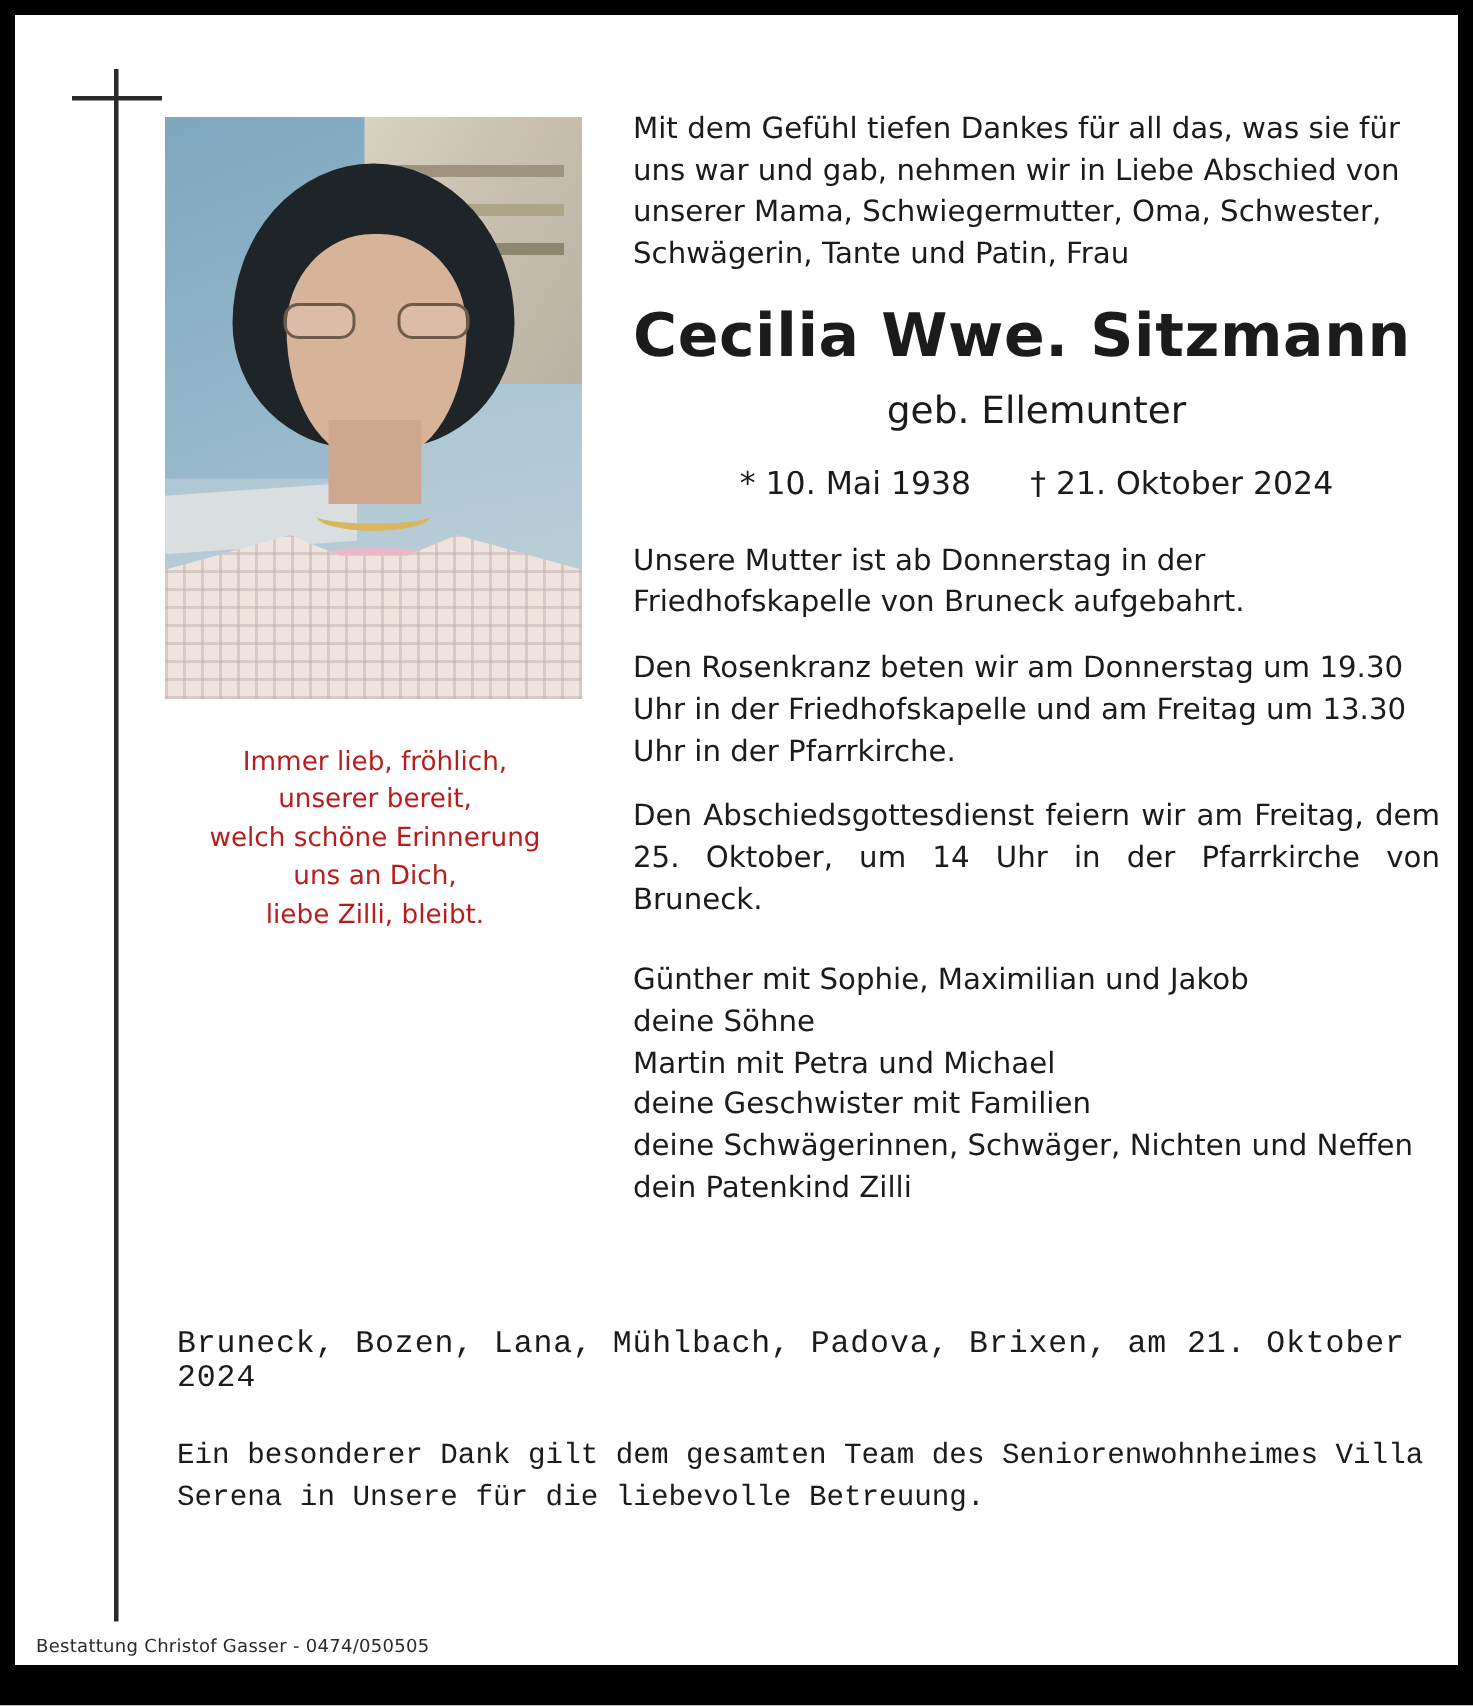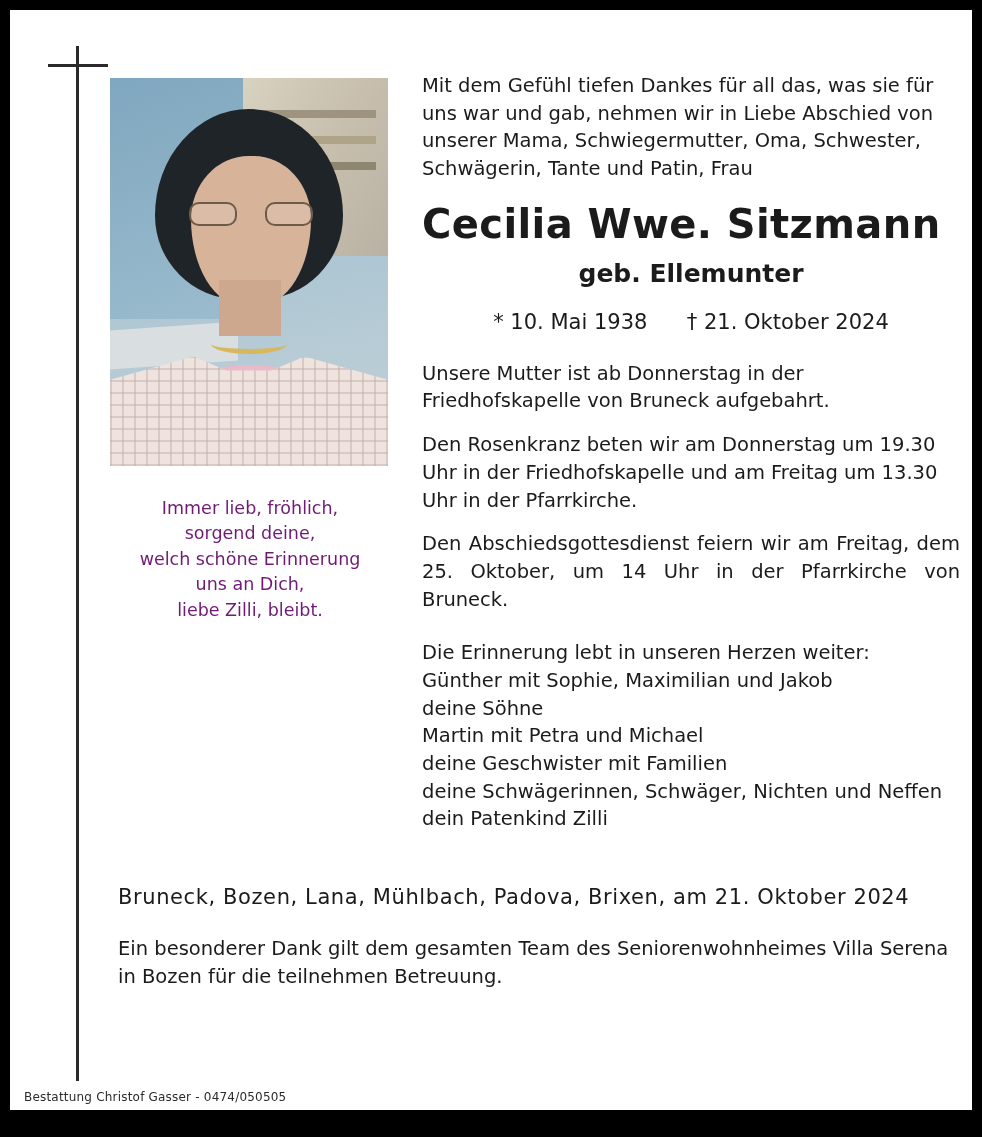--- a/index.html
+++ b/index.html
@@ -124,21 +124,21 @@
     width: 76px; height: 20px; margin-left: -38px;
     border-bottom: 5px solid #d8b75e;
     border-radius: 0 0 50% 50%;
   }
 
   .verse {
     margin-top: 30px;
     text-align: center;
     font-size: 17.5px;
     line-height: 1.45;
-    color: #701a75;
+    color: #b91c1c;
   }
   .verse div { white-space: nowrap; }
 
   
   .right-col {
     position: absolute;
     left: 412px; top: 62px;
     width: 538px;
   }
   .intro {
@@ -150,21 +150,21 @@
     text-align: left;
     font-size: 40px;
     font-weight: bold;
     letter-spacing: .4px;
     margin: 4px 0 12px 0;
     white-space: nowrap;
   }
   .maiden {
     text-align: center;
     font-size: 25px;
-    font-weight: bold;
+    font-weight: normal;
     margin: 0 0 22px 0;
   }
   .dates {
     text-align: center;
     font-size: 21px;
     margin: 0 0 26px 0;
   }
   .dates .sep { display: inline-block; width: 26px; }
   .para {
     font-size: 19.5px;
@@ -177,20 +177,21 @@
     line-height: 1.42;
     margin-top: 26px;
   }
   .family div { margin: 0; }
 
   
   .bottom {
     position: absolute;
     left: 108px; top: 875px;
     width: 842px;
+    font-family: Liberation Mono, monospace;
   }
   .places {
     font-size: 21px;
     letter-spacing: .6px;
     margin-bottom: 26px;
   }
   .bpara {
     font-size: 19.5px;
     line-height: 1.42;
     margin: 0 0 18px 0;
@@ -226,21 +227,21 @@
             <span></span>
           </div>
         <div class="neck"></div>
         <div class="blouse"></div>
         <div class="jacket"></div>
         <div class="necklace"></div>
       </div>
 
       <div class="verse">
         <div>Immer lieb, fröhlich,</div>
-        <div>sorgend deine,</div>
+        <div>unserer bereit,</div>
         <div>welch schöne Erinnerung</div>
         <div>uns an Dich,</div>
         <div>liebe Zilli, bleibt.</div>
       </div>
     </div>
 
     <div class="right-col">
       <p class="intro">Mit dem Gefühl tiefen Dankes für all das, was sie für uns war und gab, nehmen wir in Liebe Abschied von unserer Mama, Schwiegermutter, Oma, Schwester, Schwägerin, Tante und Patin, Frau</p>
 
       <div class="name">Cecilia Wwe. Sitzmann</div>
@@ -250,30 +251,29 @@
         <span>* 10. Mai 1938</span>
         <span class="sep"></span>
         <span>† 21. Oktober 2024</span>
       </div>
 
       <p class="para">Unsere Mutter ist ab Donnerstag in der Friedhofskapelle von Bruneck aufgebahrt.</p>
       <p class="para">Den Rosenkranz beten wir am Donnerstag um 19.30 Uhr in der Friedhofskapelle und am Freitag um 13.30 Uhr in der Pfarrkirche.</p>
       <p class="para justify">Den Abschiedsgottesdienst feiern wir am Freitag, dem 25. Oktober, um 14 Uhr in der Pfarrkirche von Bruneck.</p>
 
       <div class="family">
-        <div>Die Erinnerung lebt in unseren Herzen weiter:</div>
         <div>Günther mit Sophie, Maximilian und Jakob</div>
         <div>deine Söhne</div>
         <div>Martin mit Petra und Michael</div>
         <div>deine Geschwister mit Familien</div>
         <div>deine Schwägerinnen, Schwäger, Nichten und Neffen</div>
         <div>dein Patenkind Zilli</div>
       </div>
     </div>
 
     <div class="bottom">
       <div class="places">Bruneck, Bozen, Lana, Mühlbach, Padova, Brixen, am 21. Oktober 2024</div>
-      <p class="bpara">Ein besonderer Dank gilt dem gesamten Team des Seniorenwohnheimes Villa Serena in Bozen für die teilnehmen Betreuung.</p>
+      <p class="bpara">Ein besonderer Dank gilt dem gesamten Team des Seniorenwohnheimes Villa Serena in Unsere für die liebevolle Betreuung.</p>
     </div>
 
     <div class="footer">Bestattung Christof Gasser - 0474/050505</div>
   </div>
 </div>
 
 </body></html>

